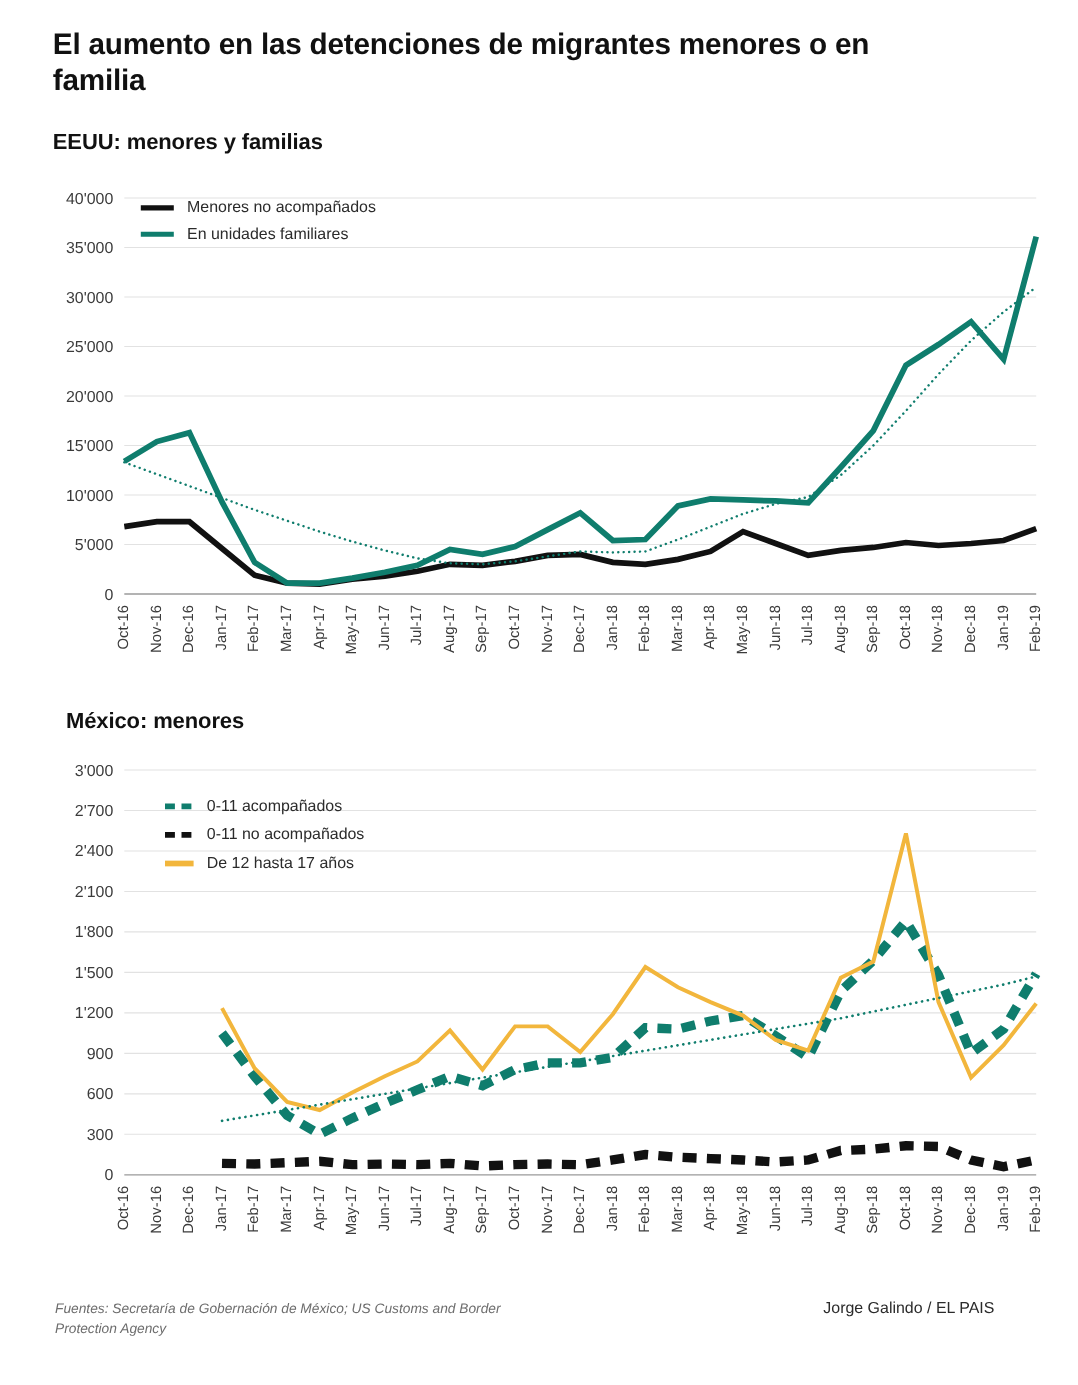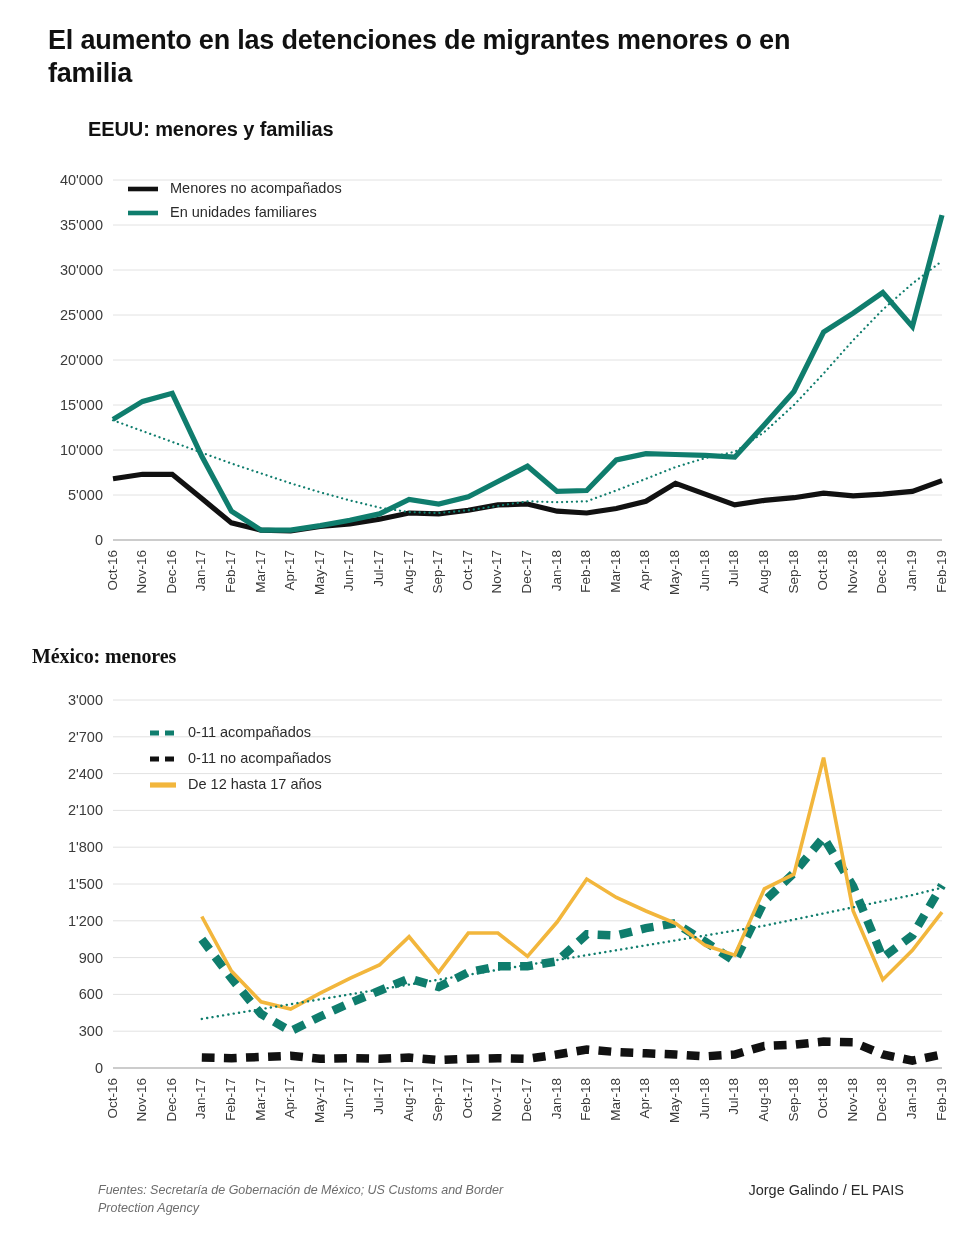--- a/index.html
+++ b/index.html
@@ -36,27 +36,25 @@
   .chart-title {
     font-size: 20px;
     font-weight: bold;
     color: #111111;
     letter-spacing: -0.1px;
   }
   #title-c1 {
     position: absolute;
     left: 48px;
     top: 118px;
-    margin-left: 40px;
   }
   #title-c2 {
     position: absolute;
-    left: 32px;
+    left: 60px;
     top: 645px;
-    font-family: Liberation Serif, serif;
   }
   .chart-box {
     position: absolute;
   }
   #chart1 { left: 0px; top: 160px; width: 980px; height: 480px; }
   #chart2 { left: 0px; top: 680px; width: 980px; height: 500px; }
   svg { display: block; }
   .gridline {
     stroke: #e2e2e2;
     stroke-width: 1;
@@ -84,21 +82,20 @@
   }
   .footer-src {
     position: absolute;
     left: 50px;
     top: 1181px;
     width: 440px;
     font-size: 12.5px;
     font-style: italic;
     color: #6d6d6d;
     line-height: 1.45;
-    margin-left: 48px;
   }
   .footer-credit {
     position: absolute;
     right: 48px;
     top: 1182px;
     font-size: 14.5px;
     color: #2b2b2b;
   }
 </style>
 </head>

